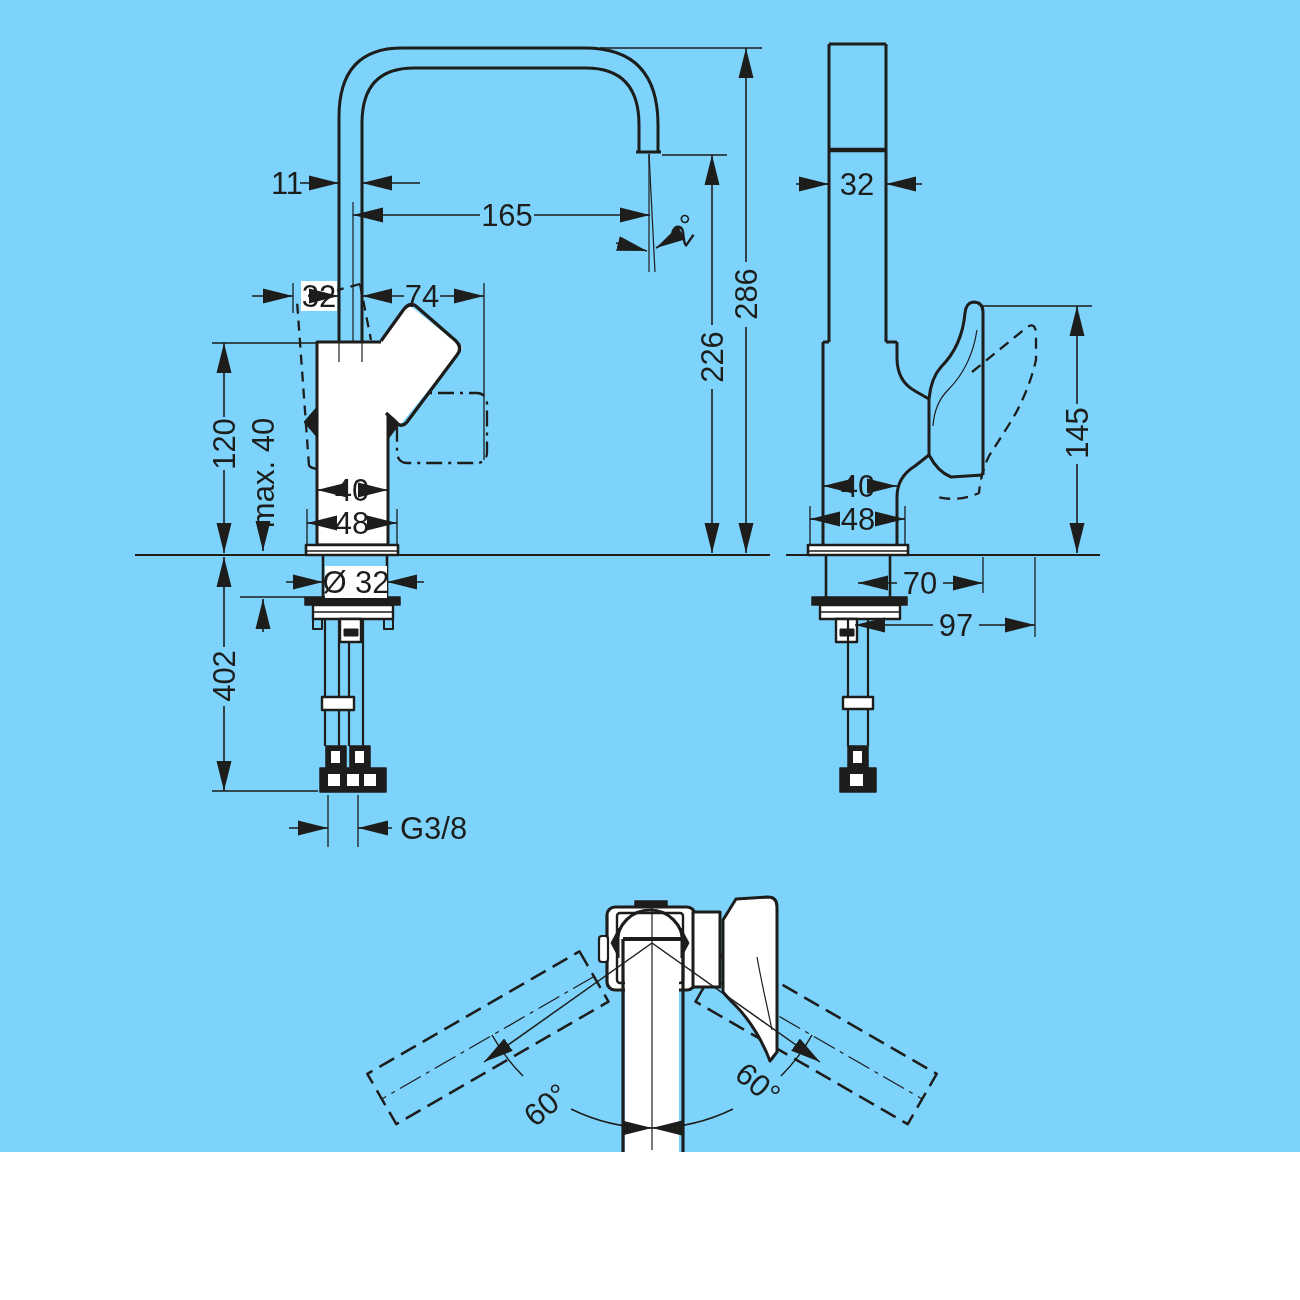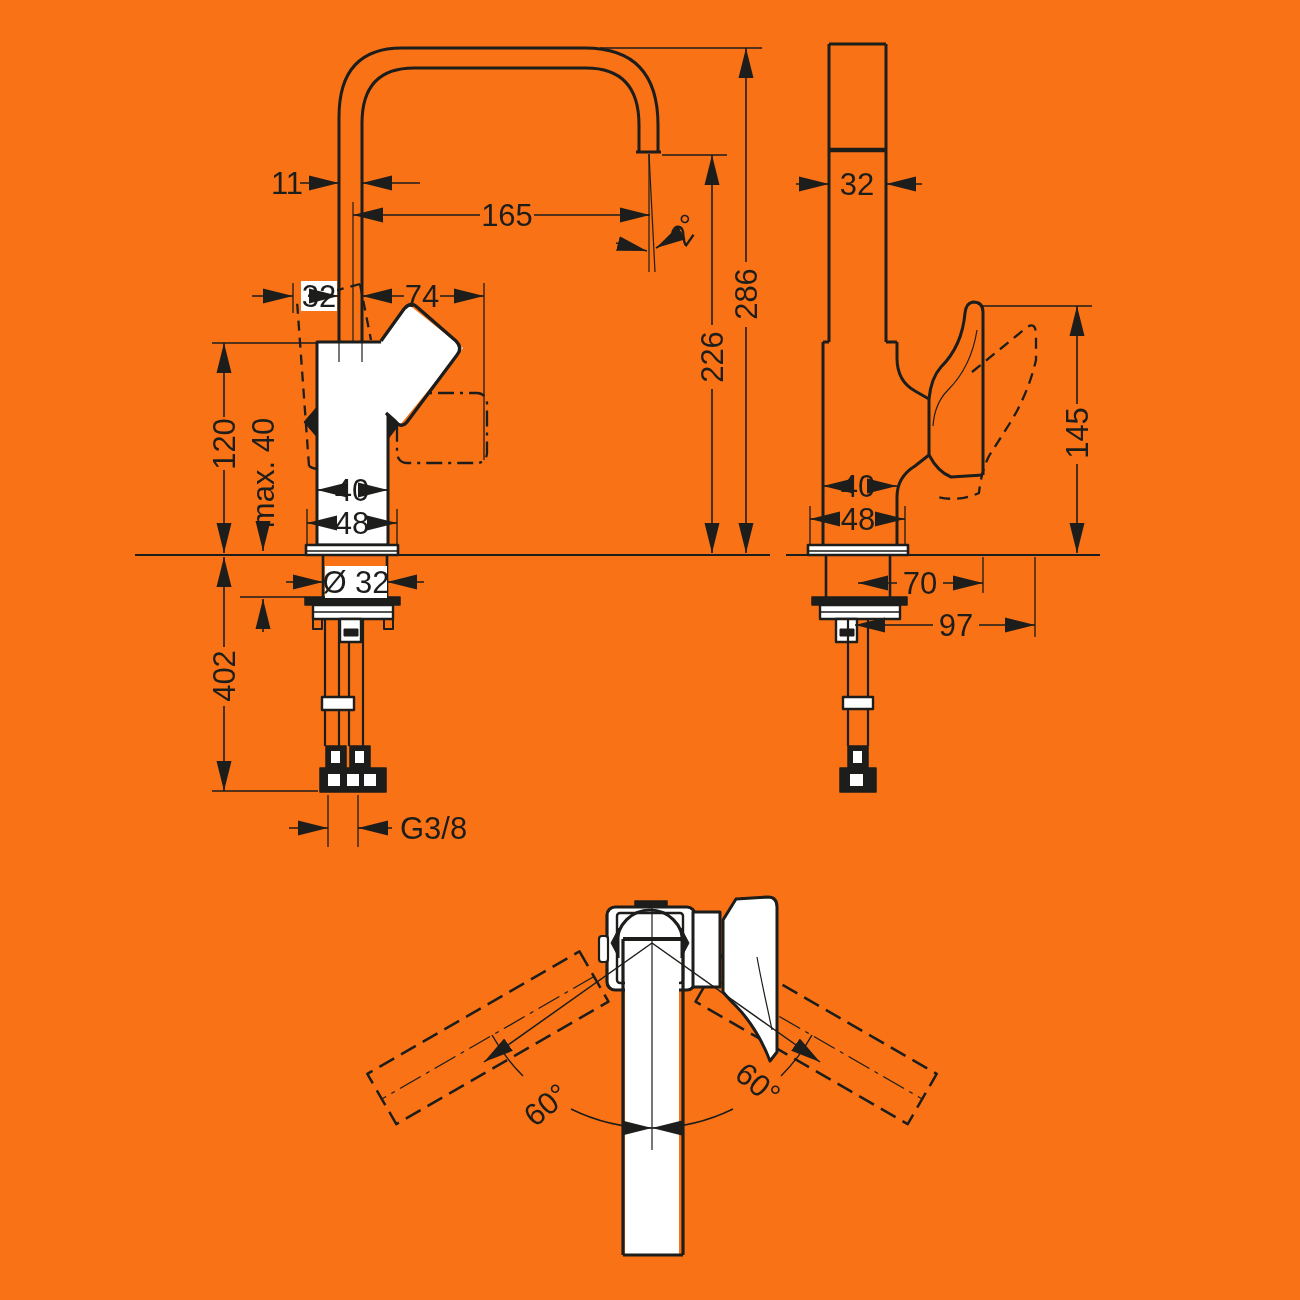--- a/index.html
+++ b/index.html
@@ -1,16 +1,16 @@
 <!DOCTYPE html>
 <html><head>
 <meta charset="utf-8">
 <style>
   html,body{margin:0;padding:0;background:#ffffff;}
-  .stage{width:1300px;height:1300px;position:relative;background:#f97316;}
+  .stage{width:1300px;height:1152px;position:relative;background:#7dd3fc;}
   svg{display:block;}
   text{font-family:"Liberation Sans","DejaVu Sans",sans-serif;font-size:31px;fill:#1d1d1b;}
 </style>
 </head>
 <body>
 
 <div class="stage">
 <svg width="1300" height="1300" viewBox="0 0 1300 1300">
   <defs>
     <marker id="arr" orient="auto-start-reverse" markerUnits="userSpaceOnUse" markerWidth="32" markerHeight="20" refX="30" refY="9">

